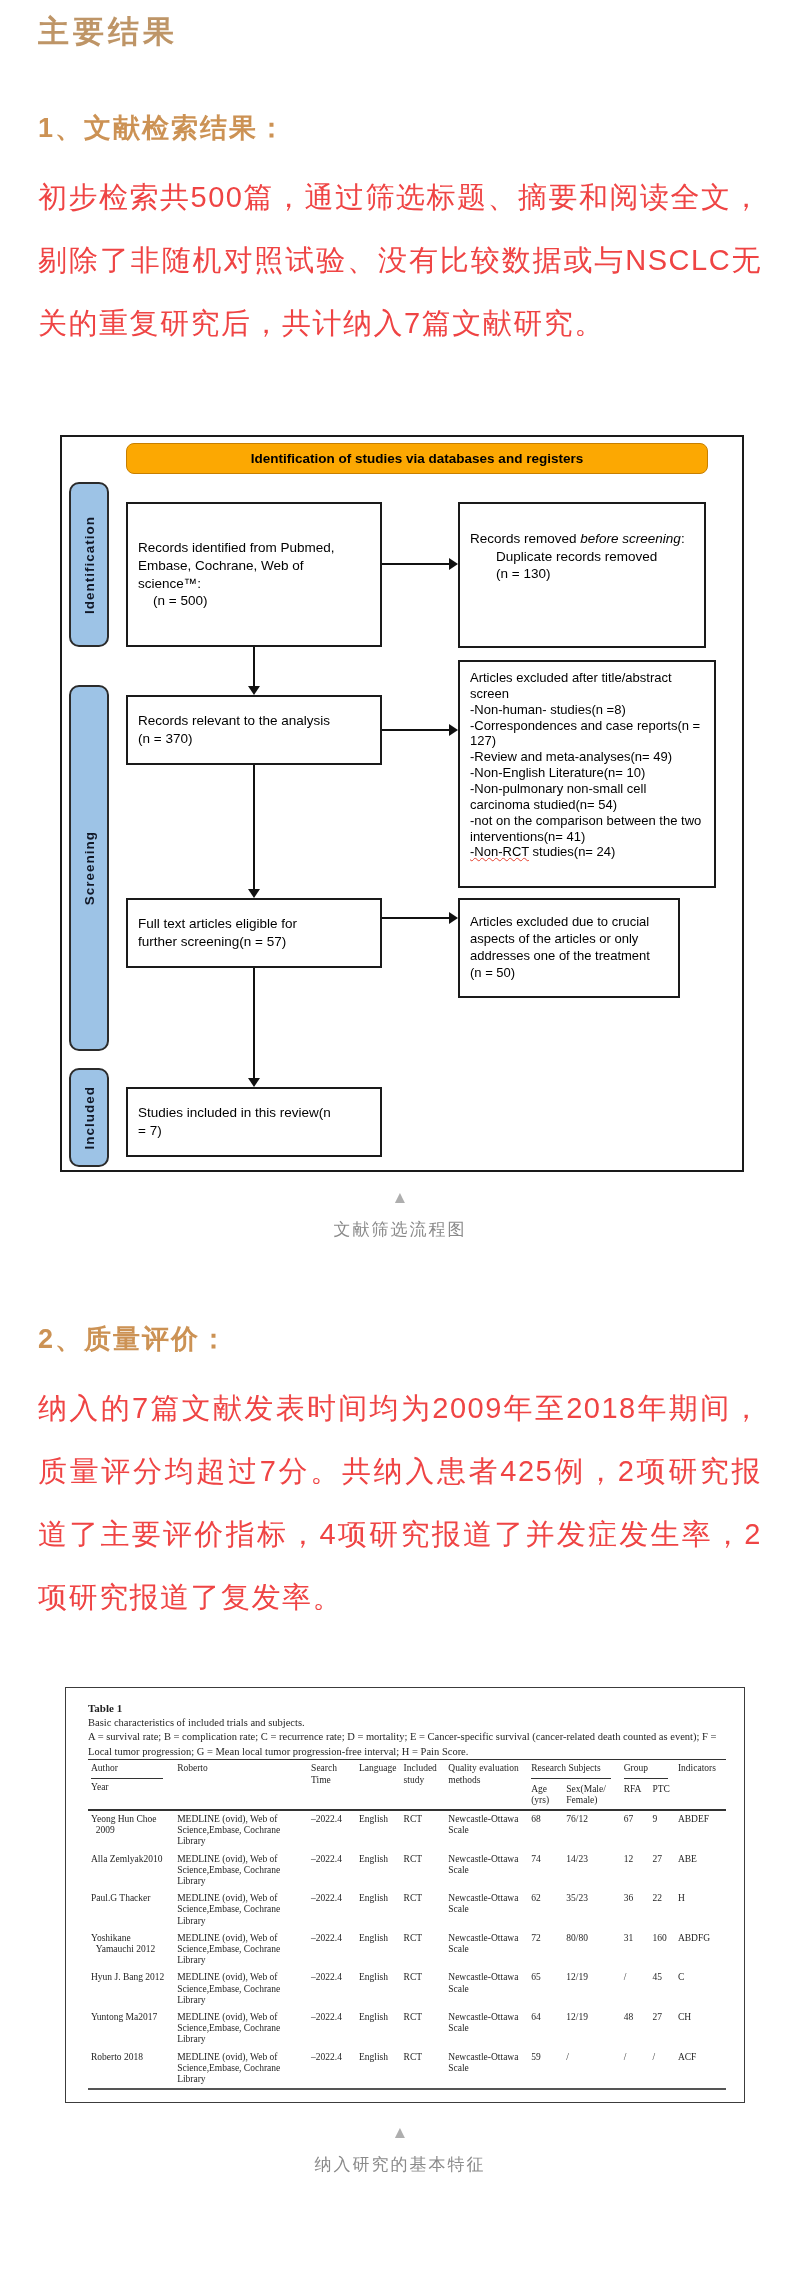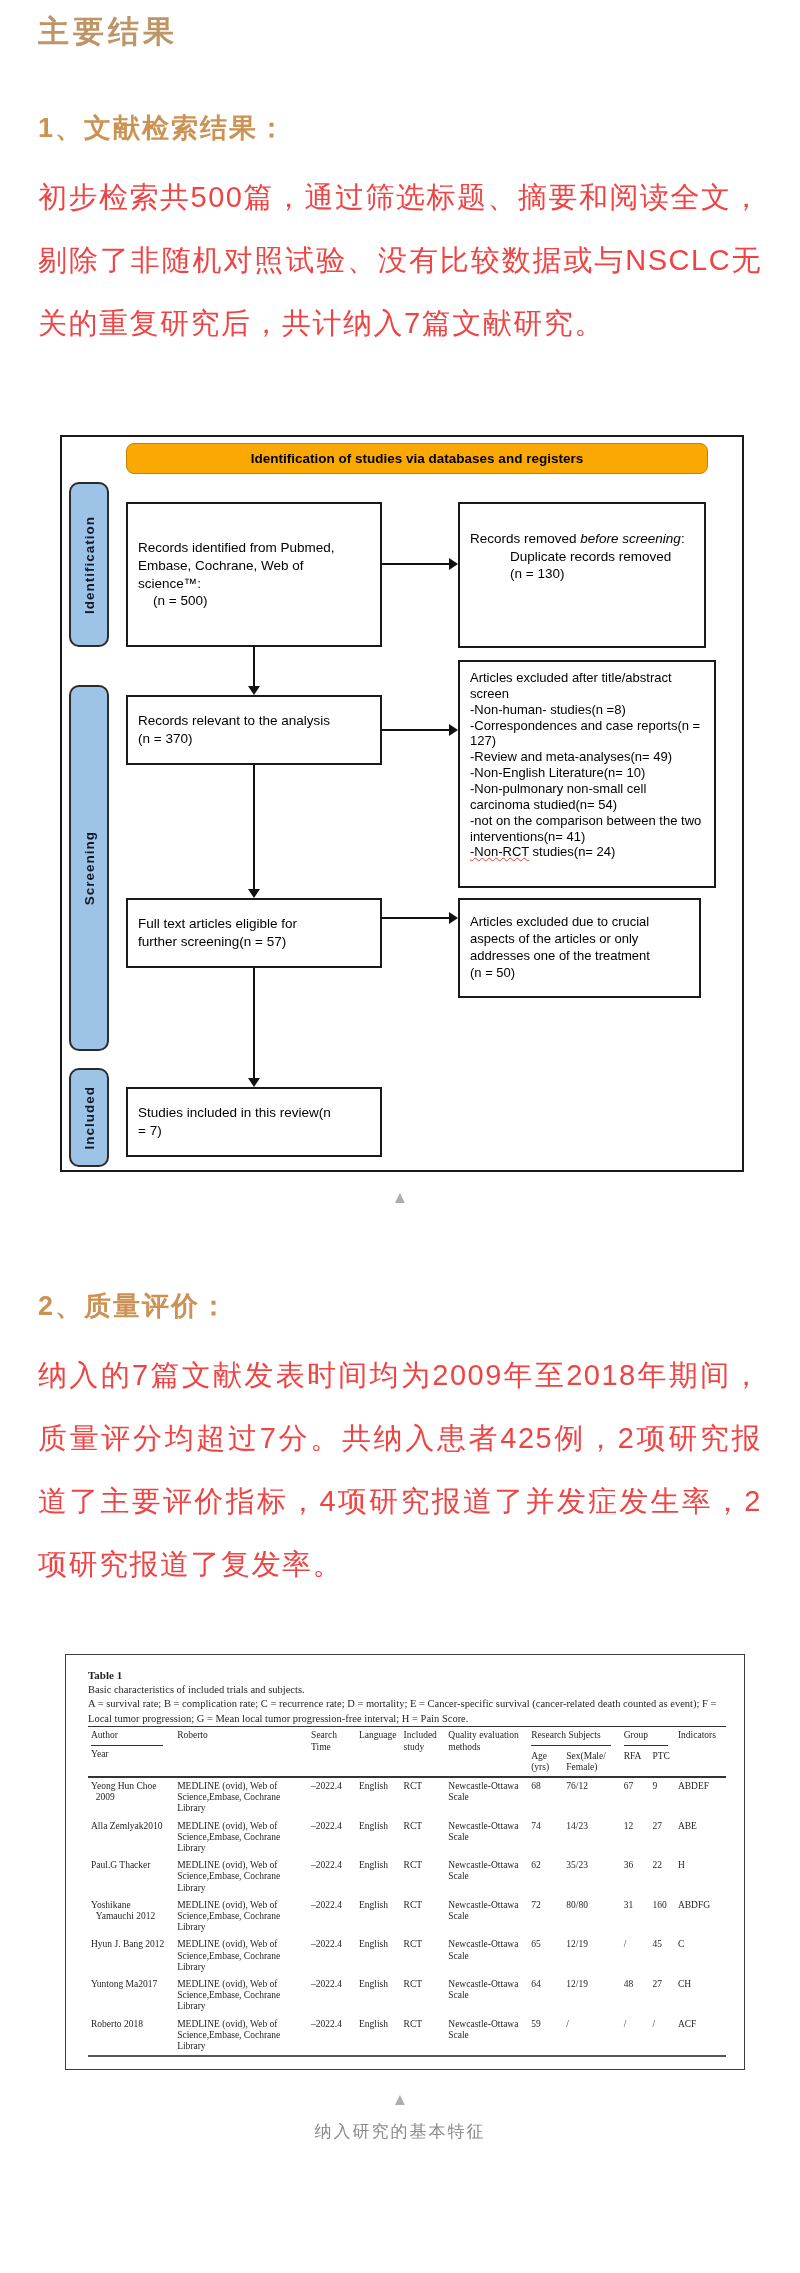--- a/index.html
+++ b/index.html
@@ -60,23 +60,23 @@
     position:absolute; background:#fff; border:2px solid #1a1a1a;
     font-size:13.5px; line-height:1.3; padding:8px 10px;
     display:flex; flex-direction:column; justify-content:center;
     white-space:pre-wrap;
   }
   #box-identified { left:64px; top:65px;  width:256px; height:145px; }
   #box-removed    { left:396px; top:65px; width:248px; height:146px; justify-content:flex-start; padding-top:26px; }
   #box-relevant   { left:64px; top:258px; width:256px; height:70px; }
   #box-excluded1  { left:396px; top:223px; width:258px; height:228px; font-size:13px; line-height:1.22; justify-content:flex-start; white-space:normal; }
   #box-fulltext   { left:64px; top:461px; width:256px; height:70px; }
-  #box-excluded2  { left:396px; top:461px; width:243px; height:100px; font-size:13px; }
+  #box-excluded2  { left:396px; top:461px; width:222px; height:100px; font-size:13px; }
   #box-included   { left:64px; top:650px; width:256px; height:70px; }
-  .fc-indent { margin-left:40px; white-space:pre-wrap; }
+  .fc-indent { margin-left:26px; white-space:pre-wrap; }
   .misspell { text-decoration:underline wavy #e4402e; text-decoration-thickness:1px; }
 
   .arrow-h { position:absolute; height:2px; background:#111; }
   .arrow-h::after {
     content:""; position:absolute; right:-2px; top:-5px;
     border-left:9px solid #111; border-top:6px solid transparent; border-bottom:6px solid transparent;
   }
   .arrow-v { position:absolute; width:2px; background:#111; }
   .arrow-v::after {
     content:""; position:absolute; bottom:-2px; left:-5px;
@@ -178,20 +178,21 @@
     <div class="arrow-h" id="arr-a-b"></div>
     <div class="arrow-h" id="arr-c-d"></div>
     <div class="arrow-h" id="arr-e-f"></div>
     <div class="arrow-v" id="arr-a-c"></div>
     <div class="arrow-v" id="arr-c-e"></div>
     <div class="arrow-v" id="arr-e-g"></div>
   </figure>
 
   <div class="fig-caption c1">
     <div class="tri">▲</div>
+    <div class="cap-text">文献筛选流程图</div>
   </div>
 
   <h2 class="sec-heading h2gap">2、质量评价：</h2>
   <p class="body-par">纳入的7篇文献发表时间均为2009年至2018年期间，质量评分均超过7分。共纳入患者425例，2项研究报道了主要评价指标，4项研究报道了并发症发生率，2项研究报道了复发率。</p>
 
   <figure class="table-fig">
     <div class="tbl-title">Table 1</div>
     <div class="tbl-sub">Basic characteristics of included trials and subjects.</div>
     <div class="tbl-foot">A = survival rate; B = complication rate; C = recurrence rate; D = mortality; E = Cancer-specific survival (cancer-related death counted as event); F = Local tumor progression; G = Mean local tumor progression-free interval; H = Pain Score.</div>
 

